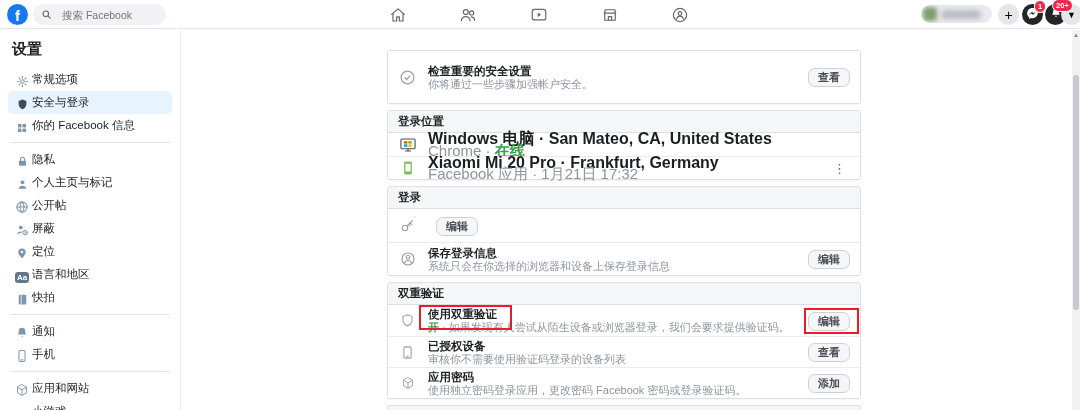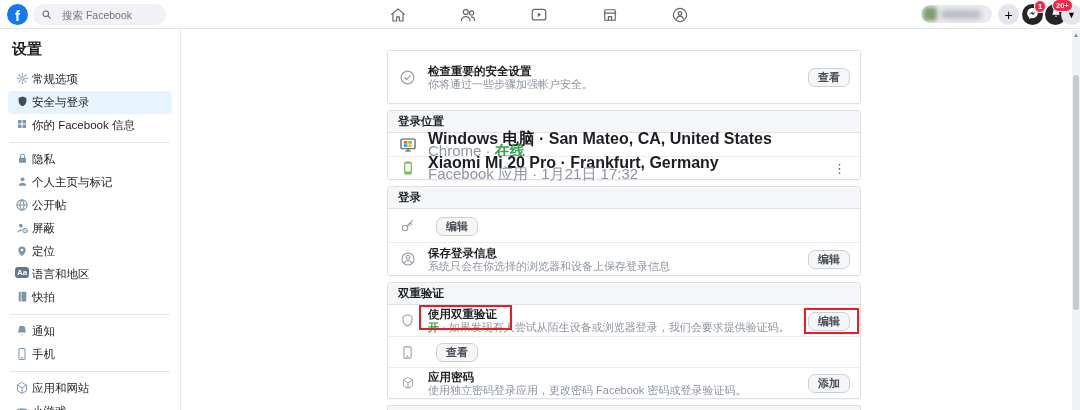--- a/index.html
+++ b/index.html
@@ -45,21 +45,21 @@
     border-radius:3px; background:#c7c9cf; cursor:pointer; }
 
   
   .sidebar { position:absolute; left:0; top:30px; width:181px; height:380px;
     border-right:1px solid #e6e8eb; padding:6px 8px 0 8px; background:#fff; }
   .side-title { font-size:15px; font-weight:bold; margin:4px 4px 9px 4px; }
   .side-item { display:flex; align-items:center; height:23px; padding:0 6px;
     border-radius:5px; gap:2px; font-size:11.5px; color:#1c1e21; cursor:pointer; }
   .side-item.active { background:#e7f3ff; }
   .side-div { height:1px; background:#e4e6eb; margin:5px 2px; }
-  .sicon { width:16px; height:16px; flex:none; display:flex; align-items:flex-start;
+  .sicon { width:16px; height:16px; flex:none; display:flex; align-items:flex-end;
     justify-content:center; color:#7d96ab; }
   .side-item.active .sicon { color:#3f4f59; }
   .aa-badge { background:#62778c; color:#fff; font-size:8px; font-weight:bold;
     border-radius:3px; padding:1px 2px; line-height:9px; }
 
   
   .content { position:absolute; left:387px; top:50px; width:474px; }
   .card { background:#fff; border:1px solid #dddfe2; border-radius:3px;
     margin-bottom:6px; box-shadow:0 1px 1px rgba(0,0,0,.04); }
   .card-h { height:22px; display:flex; align-items:center; padding:0 10px;
@@ -400,20 +400,24 @@
             </div>
   <span class="btnwrap"><button class="btn">编辑</button><div class="red2"></div></span>
           </div>
           <div class="row">
     <span class="ricon">
               <svg width="15" height="15" viewBox="0 0 24 24" fill="none" stroke="currentColor" stroke-width="1.7" stroke-linecap="round" stroke-linejoin="round">
                 <rect x="6.2" y="3" width="11.6" height="18" rx="2"></rect>
                 <path d="M11 18.2h2"></path>
               </svg>
             </span>
+    <div class="rtext">
+      <div class="rtitle">已授权设备</div>
+      <div class="rsub"><span>审核你不需要使用验证码登录的设备列表</span></div>
+    </div>
   <span class="btnwrap"><button class="btn">查看</button></span>
           </div>
           <div class="row">
     <span class="ricon">
               <svg width="14" height="14" viewBox="0 0 24 24" fill="none" stroke="currentColor" stroke-width="1.6" stroke-linecap="round" stroke-linejoin="round">
                 <path d="M12 2.8l7.8 4.4v9.6L12 21.2 4.2 16.8V7.2z"></path>
                 <path d="M4.4 7.3 12 11.6l7.6-4.3M12 11.6v9.4"></path>
               </svg>
             </span>
     <div class="rtext">

